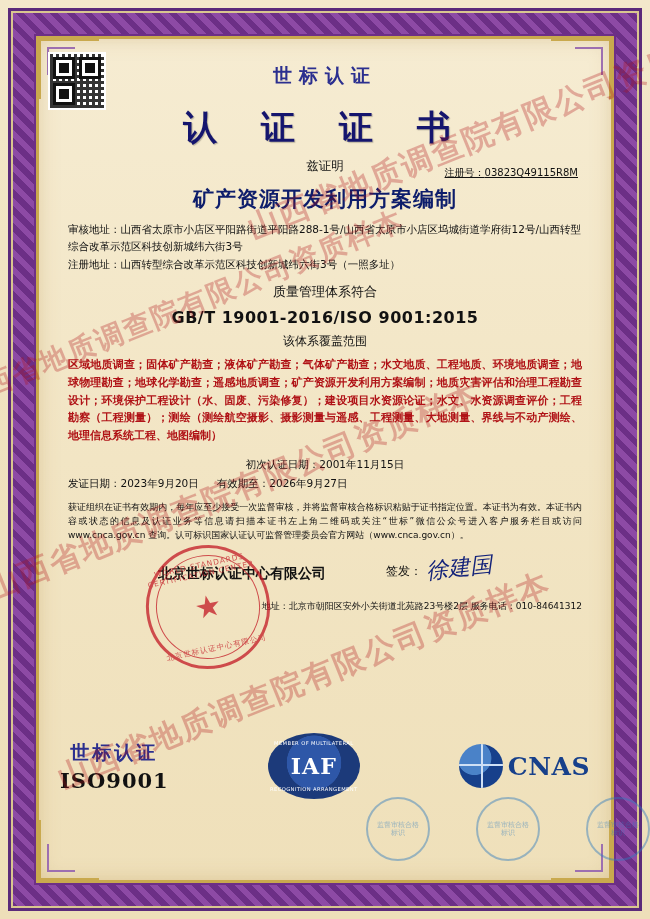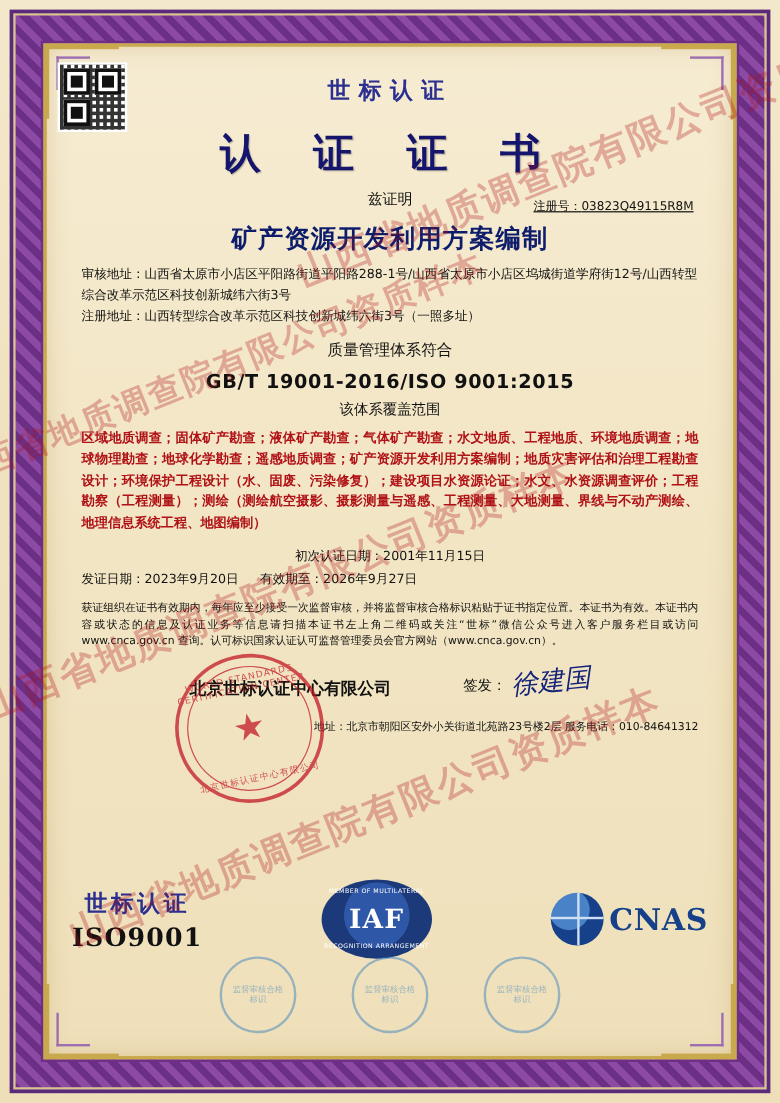--- a/index.html
+++ b/index.html
@@ -205,21 +205,21 @@
   .cnas-txt{
     font-family:"DejaVu Serif","Liberation Serif",serif;
     font-size:25px;font-weight:bold;color:#17408b;letter-spacing:.5px;
   }
   .ms{font-size:9px;line-height:1.5;color:#111;}
   .ms .cn{font-size:10px;}
 
   
   .stamps{
     position:absolute;left:0;right:0;bottom:58px;
-    display:flex;justify-content:center;gap:46px;
+    display:flex;justify-content:flex-end;gap:46px;
   }
   .stamp{
     width:60px;height:60px;border-radius:50%;
     border:2px solid #2f7bbf;opacity:.45;
     position:relative;color:#2f7bbf;
   }
   .stamp span{
     position:absolute;left:50%;top:50%;transform:translate(-50%,-50%);
     font-size:7px;text-align:center;line-height:1.2;width:48px;
   }

